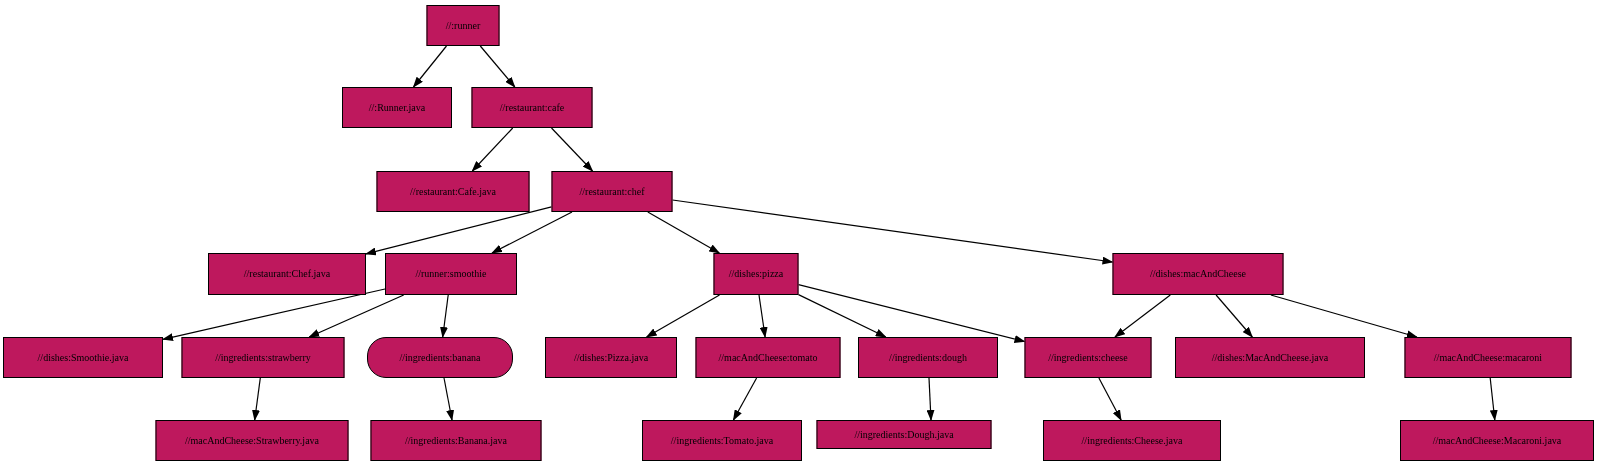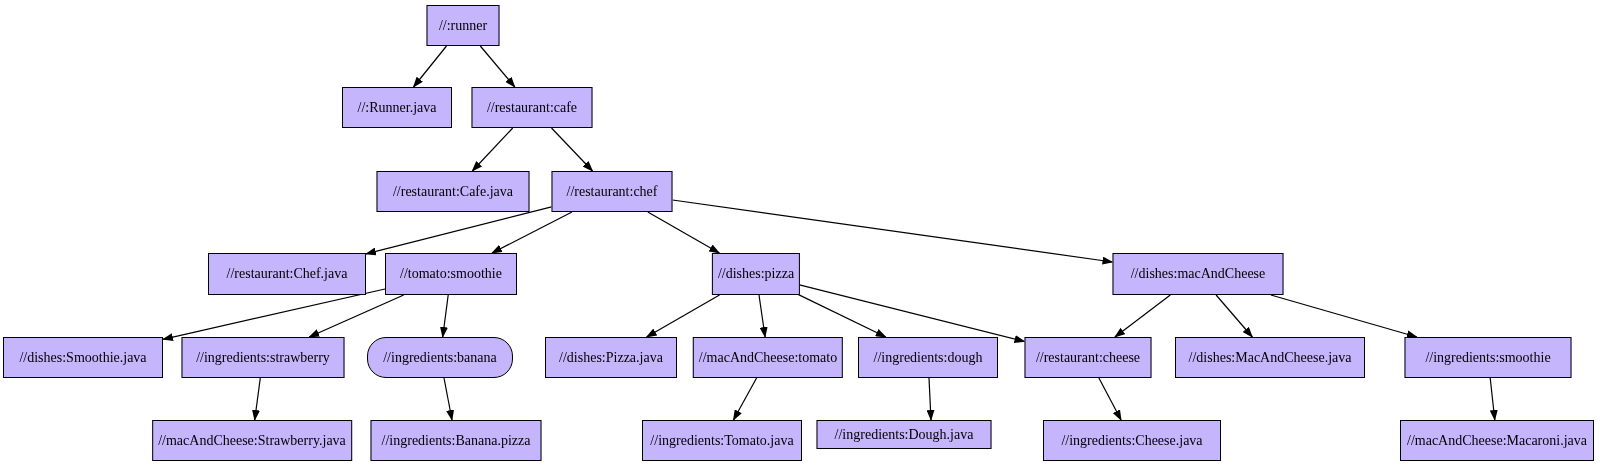--- a/index.html
+++ b/index.html
@@ -4,22 +4,22 @@
 <style>
   html,body{margin:0;padding:0;background:#ffffff;}
   .canvas{
     position:relative;width:1600px;height:468px;background:#ffffff;
     font-family:"Liberation Serif", serif;overflow:hidden;
   }
   svg.edges{position:absolute;left:0;top:0;width:1600px;height:468px;pointer-events:none;}
   .node{
     position:absolute;transform:translateX(-50%);
     display:flex;align-items:center;justify-content:center;
-    border:1px solid #000000;background:#c4b5fd;color:#000000;
-    font-size:14px;line-height:1;white-space:nowrap;
+    border:1px solid #000000;background:#be185d;color:#000000;
+    font-size:10px;line-height:1;white-space:nowrap;
     padding:0 5px;box-sizing:border-box;
   }
   .edge{stroke:#000000;stroke-width:1.2;fill:none;}
 </style>
 </head>
 <body>
 
 <div class="canvas">
   <svg class="edges" xmlns="http://www.w3.org/2000/svg">
     <defs>
@@ -54,32 +54,32 @@
         <line x1="1490.2" y1="378.0" x2="1494.8" y2="420.0" class="edge" marker-end="url(#arrowhead)"></line>
       </g>
   </svg>
   <div id="node-layer">
       <div class="node" style="left: 463px; top: 5px; min-width: 73px; height: 41px;">//:runner</div>
       <div class="node" style="left: 397px; top: 87px; min-width: 110px; height: 41px;">//:Runner.java</div>
       <div class="node" style="left: 532px; top: 87px; min-width: 121px; height: 41px;">//restaurant:cafe</div>
       <div class="node" style="left: 453px; top: 171px; min-width: 153px; height: 41px;">//restaurant:Cafe.java</div>
       <div class="node" style="left: 612px; top: 171px; min-width: 121px; height: 41px;">//restaurant:chef</div>
       <div class="node" style="left: 287px; top: 253px; min-width: 158px; height: 42px;">//restaurant:Chef.java</div>
-      <div class="node" style="left: 451px; top: 253px; min-width: 132px; height: 42px;">//tomato:smoothie</div>
+      <div class="node" style="left: 451px; top: 253px; min-width: 132px; height: 42px;">//runner:smoothie</div>
       <div class="node" style="left: 756px; top: 253px; min-width: 85px; height: 42px;">//dishes:pizza</div>
       <div class="node" style="left: 1198px; top: 253px; min-width: 171px; height: 42px;">//dishes:macAndCheese</div>
       <div class="node" style="left: 83px; top: 337px; min-width: 160px; height: 41px;">//dishes:Smoothie.java</div>
       <div class="node" style="left: 263px; top: 337px; min-width: 163px; height: 41px;">//ingredients:strawberry</div>
       <div class="node" style="left: 440px; top: 337px; min-width: 146px; height: 41px; border-radius: 19px;">//ingredients:banana</div>
       <div class="node" style="left: 611px; top: 337px; min-width: 132px; height: 41px;">//dishes:Pizza.java</div>
       <div class="node" style="left: 768px; top: 337px; min-width: 145px; height: 41px;">//macAndCheese:tomato</div>
       <div class="node" style="left: 928px; top: 337px; min-width: 140px; height: 41px;">//ingredients:dough</div>
-      <div class="node" style="left: 1088px; top: 337px; min-width: 127px; height: 41px;">//restaurant:cheese</div>
+      <div class="node" style="left: 1088px; top: 337px; min-width: 127px; height: 41px;">//ingredients:cheese</div>
       <div class="node" style="left: 1270px; top: 337px; min-width: 190px; height: 41px;">//dishes:MacAndCheese.java</div>
-      <div class="node" style="left: 1488px; top: 337px; min-width: 167px; height: 41px;">//ingredients:smoothie</div>
+      <div class="node" style="left: 1488px; top: 337px; min-width: 167px; height: 41px;">//macAndCheese:macaroni</div>
       <div class="node" style="left: 252px; top: 420px; min-width: 193px; height: 41px;">//macAndCheese:Strawberry.java</div>
-      <div class="node" style="left: 456px; top: 420px; min-width: 171px; height: 41px;">//ingredients:Banana.pizza</div>
+      <div class="node" style="left: 456px; top: 420px; min-width: 171px; height: 41px;">//ingredients:Banana.java</div>
       <div class="node" style="left: 722px; top: 420px; min-width: 160px; height: 41px;">//ingredients:Tomato.java</div>
       <div class="node" style="left: 904px; top: 420px; min-width: 175px; height: 29px;">//ingredients:Dough.java</div>
       <div class="node" style="left: 1132px; top: 420px; min-width: 178px; height: 41px;">//ingredients:Cheese.java</div>
       <div class="node" style="left: 1497px; top: 420px; min-width: 194px; height: 41px;">//macAndCheese:Macaroni.java</div>
     </div>
 </div>
 
 </body></html>

